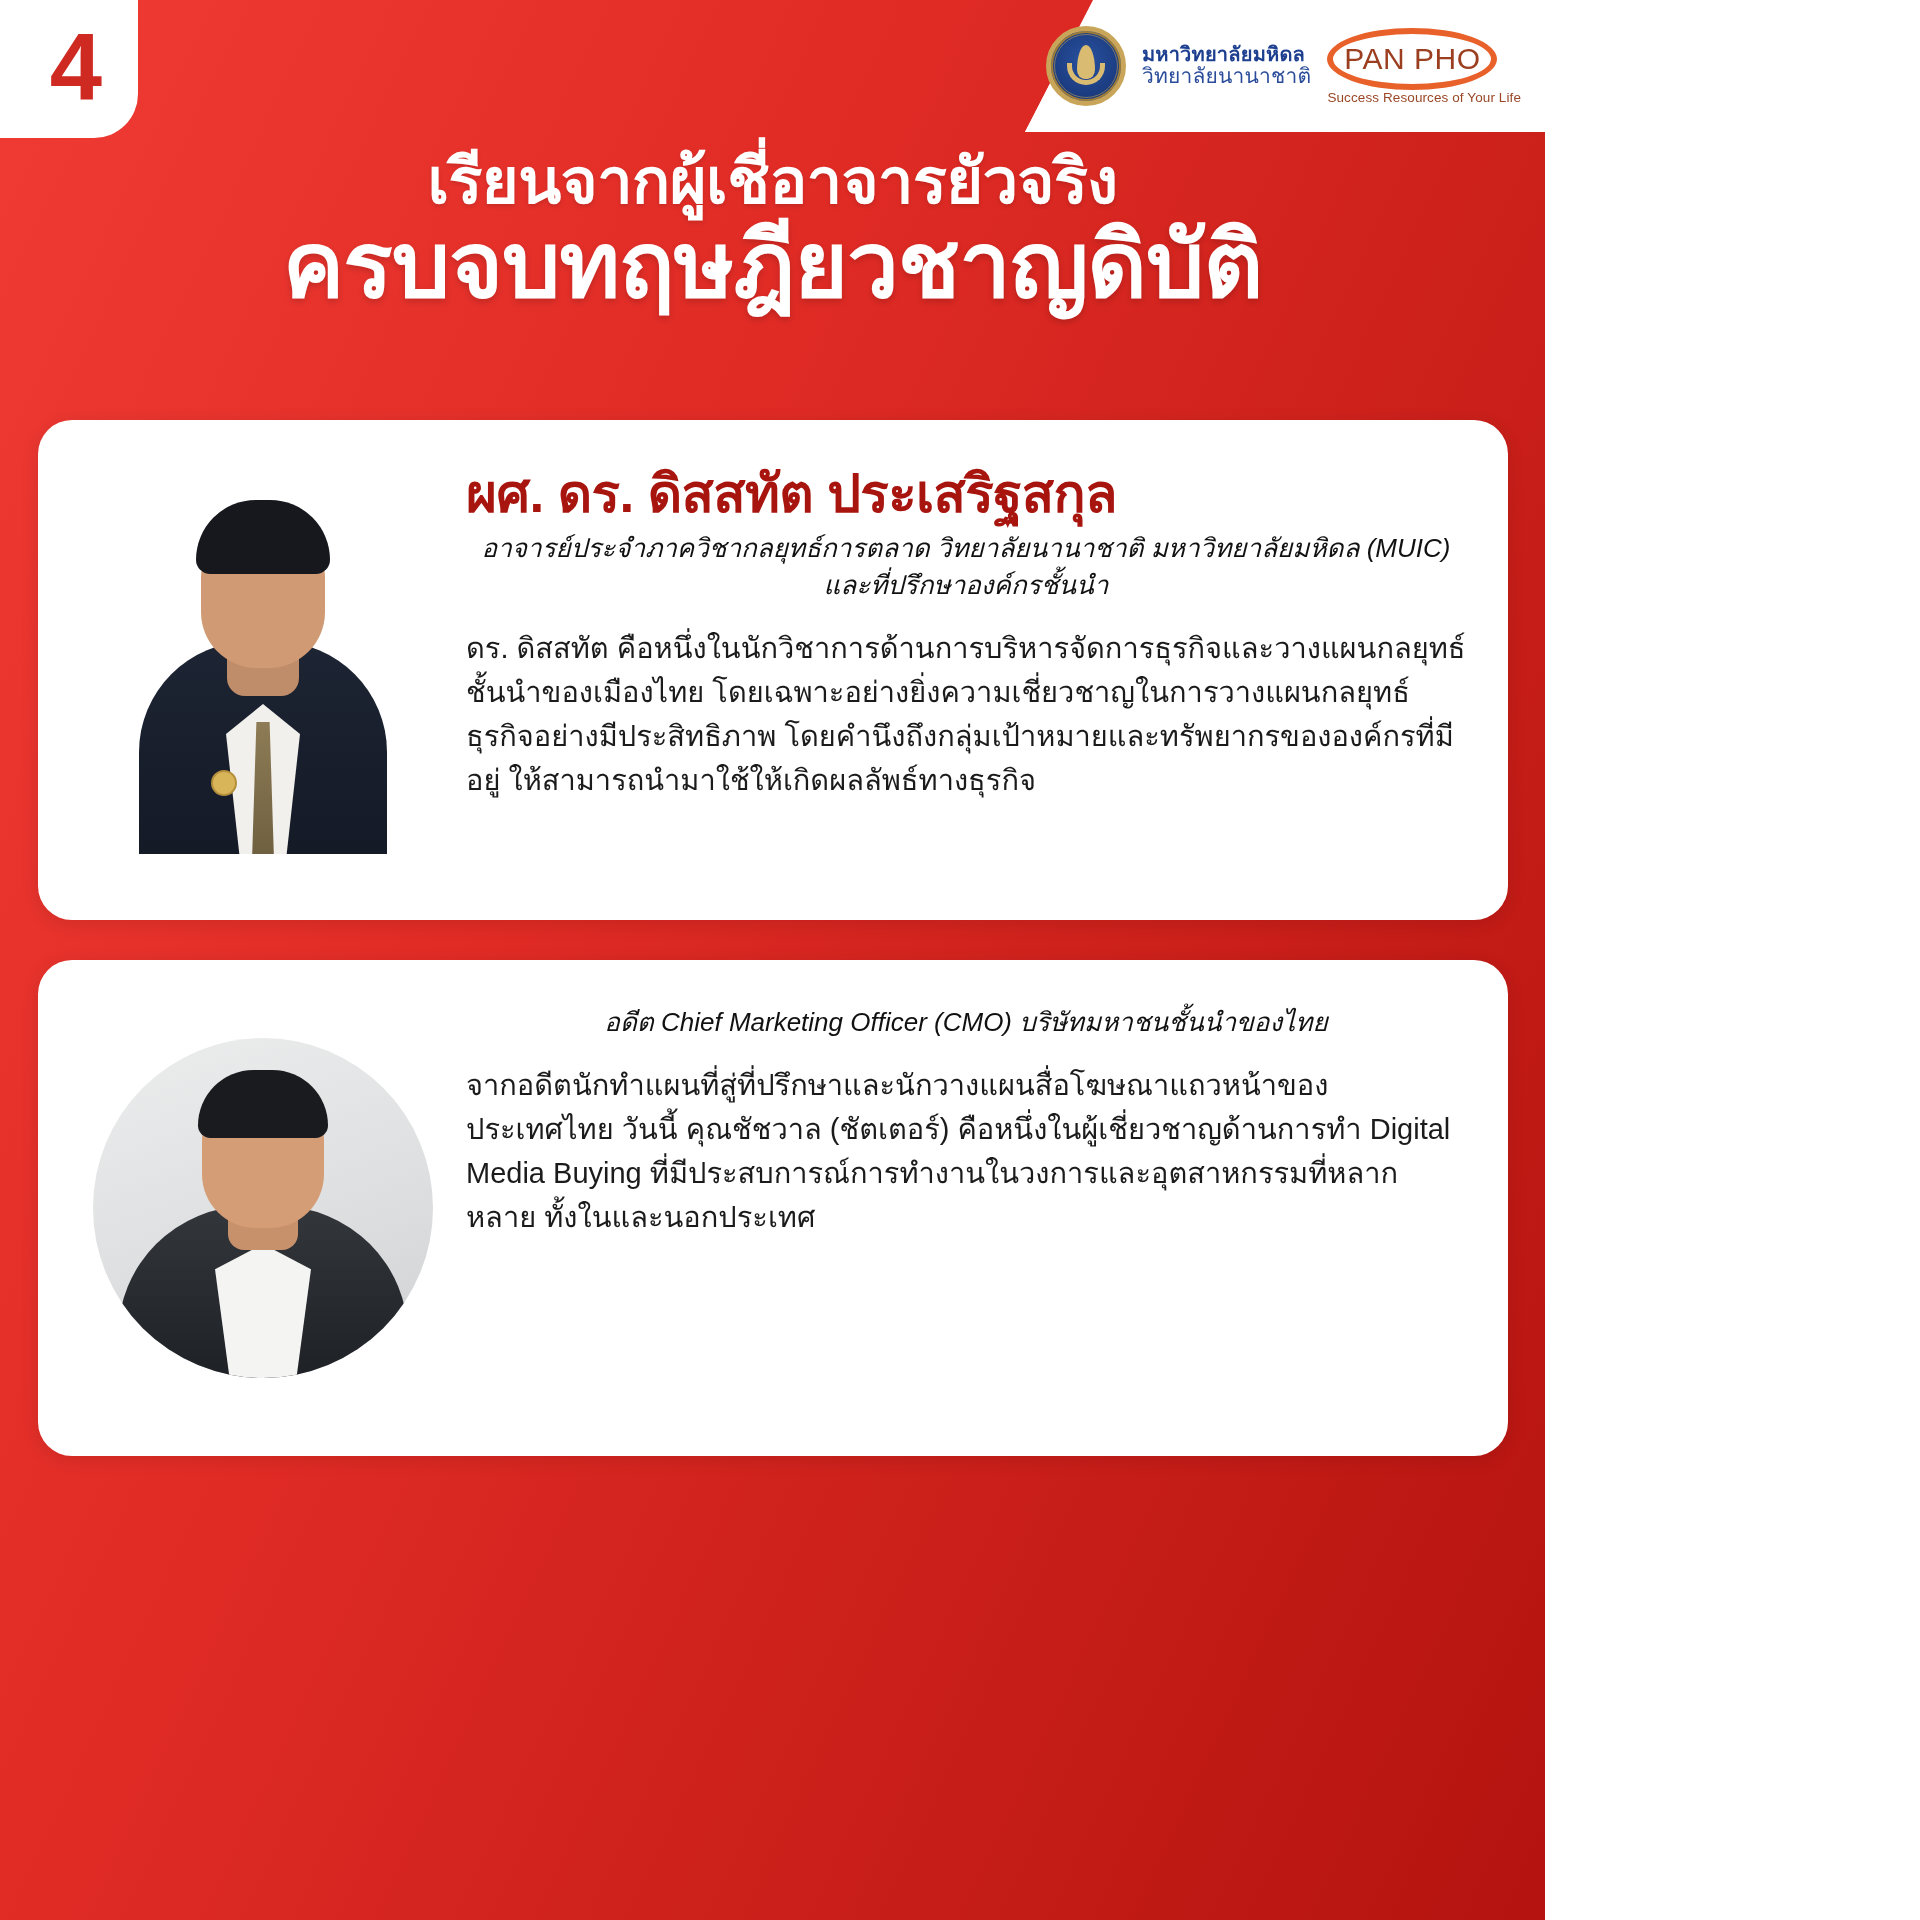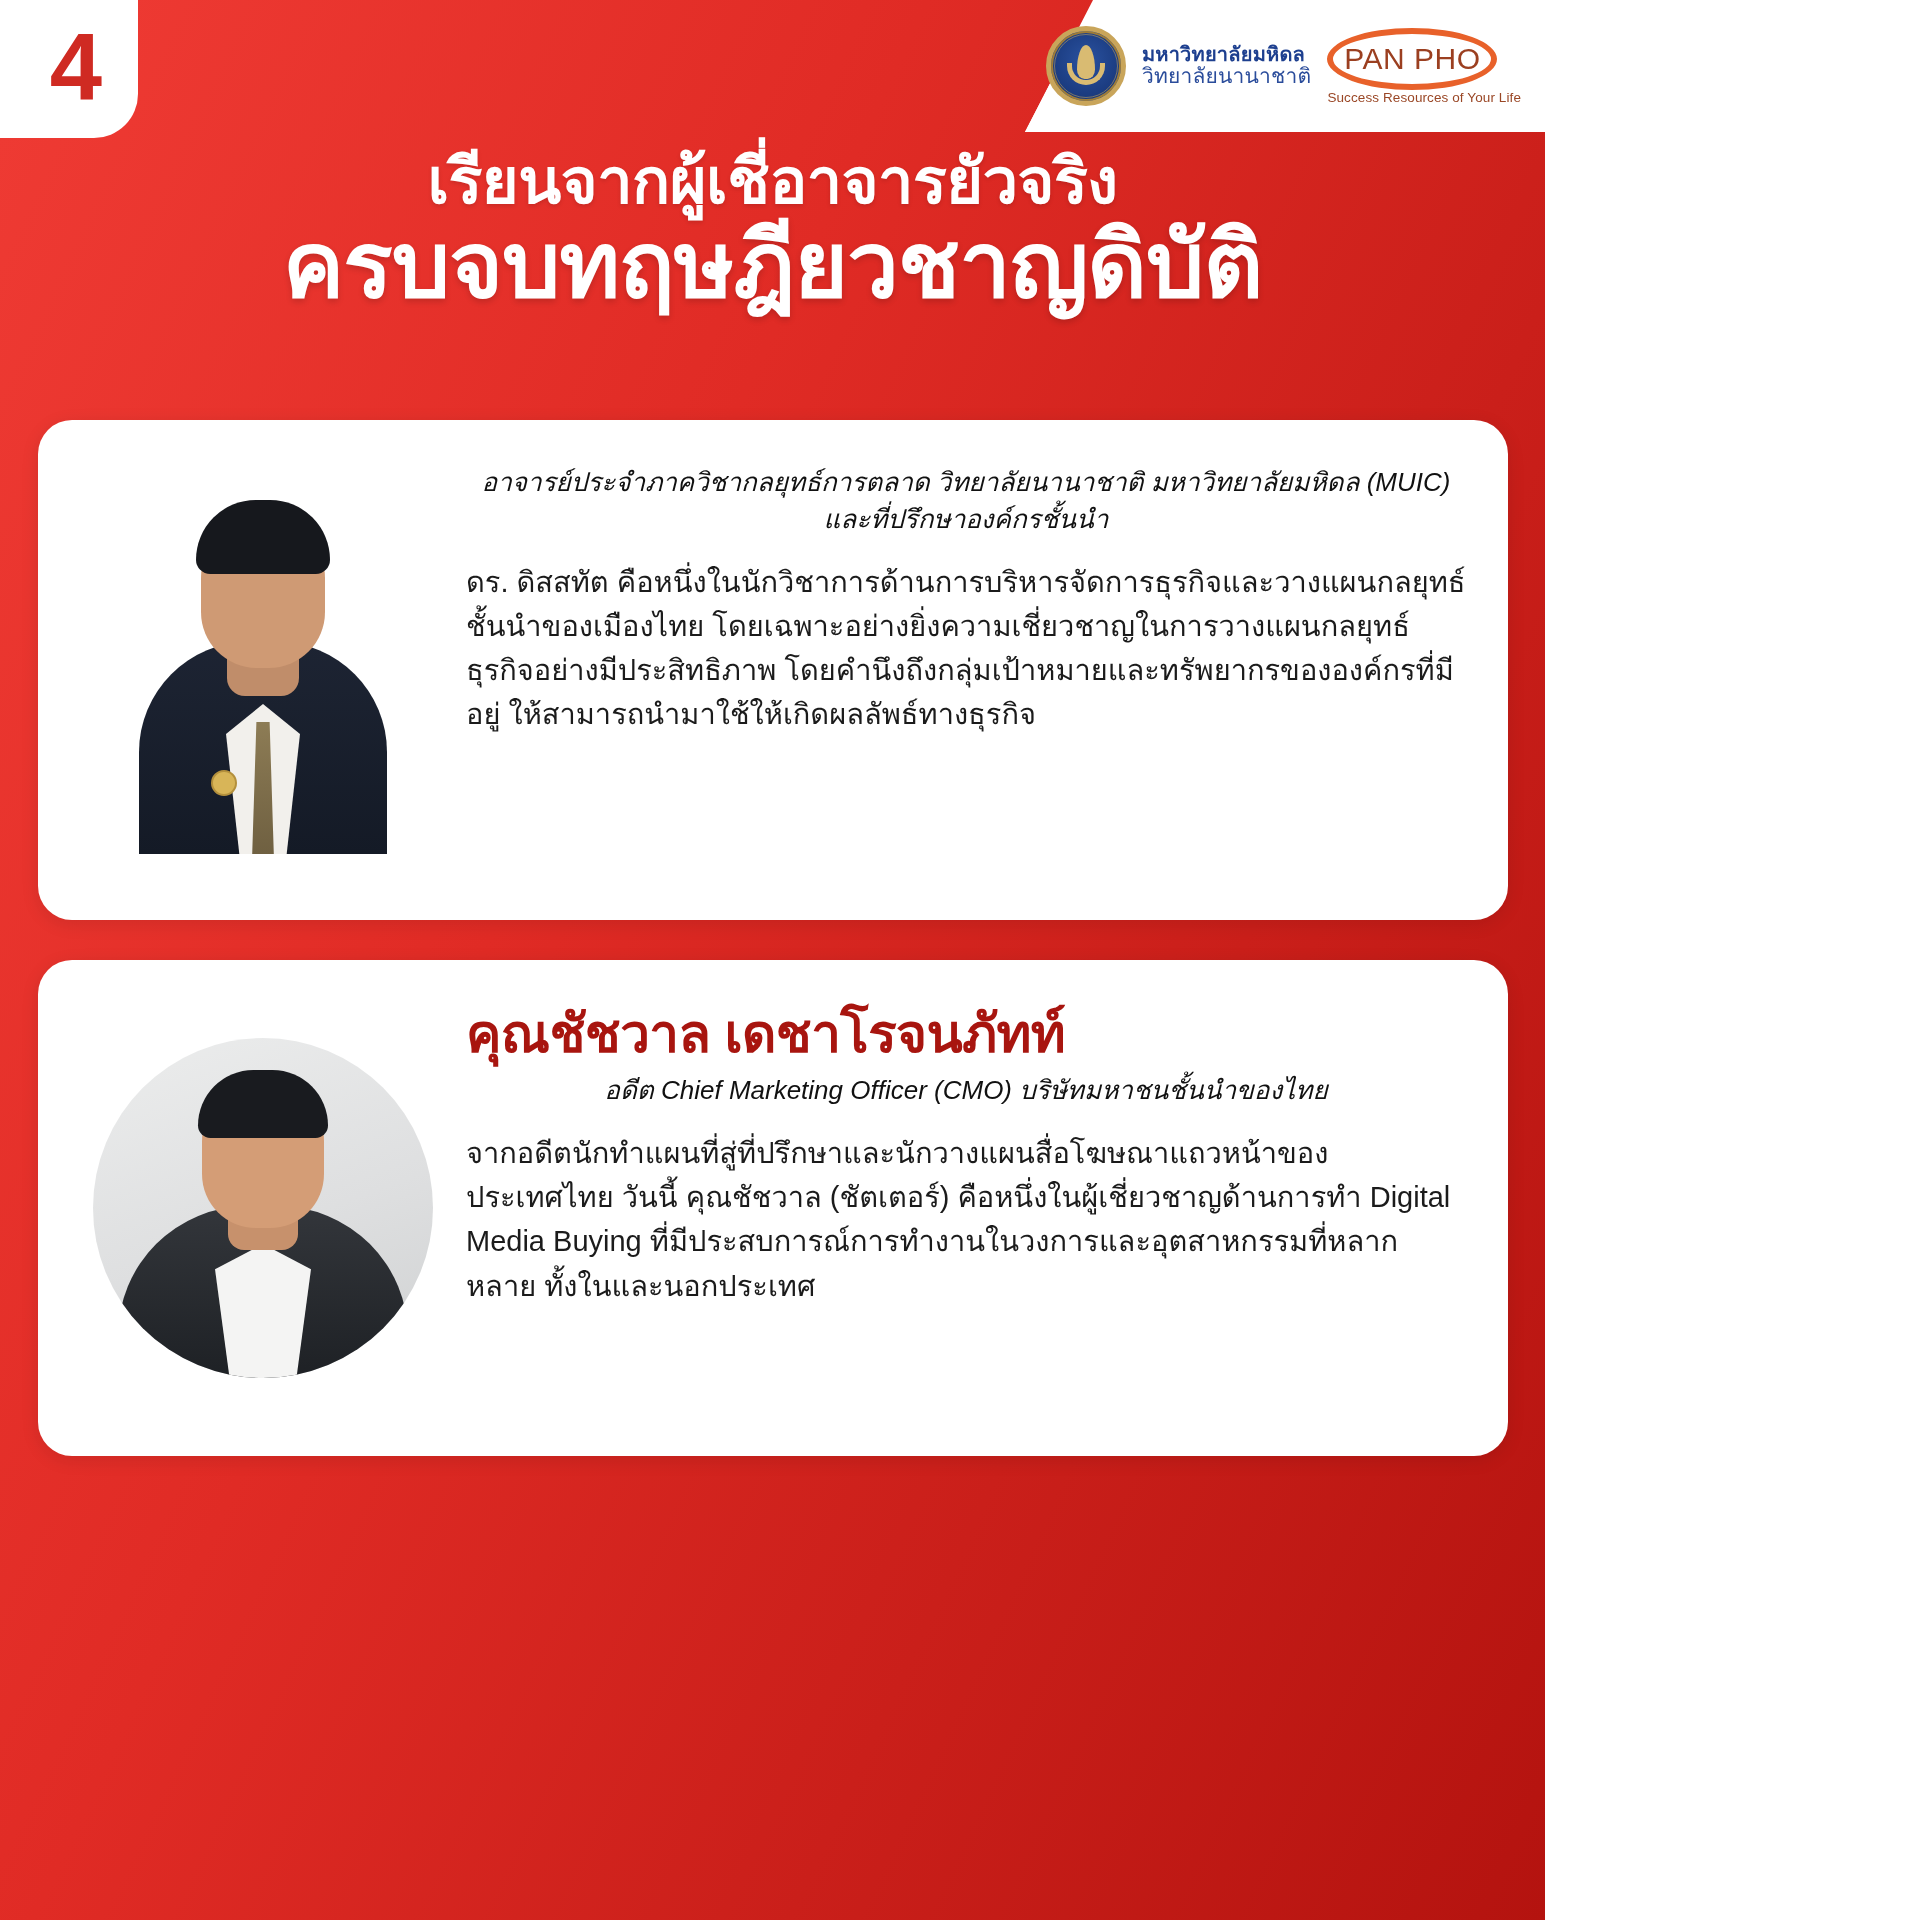--- a/index.html
+++ b/index.html
@@ -310,35 +310,35 @@
         <div class="p1-suit"></div>
         <div class="p1-shirt"></div>
         <div class="p1-tie"></div>
         <div class="p1-neck"></div>
         <div class="p1-head"></div>
         <div class="p1-hair"></div>
         <div class="p1-crest"></div>
       </div>
     </div>
     <div class="card-body">
+      <div class="sp-name">ผศ. ดร. ดิสสทัต ประเสริฐสกุล</div>
       <div class="sp-role">อาจารย์ประจำภาควิชากลยุทธ์การตลาด วิทยาลัยนานาชาติ มหาวิทยาลัยมหิดล (MUIC) และที่ปรึกษาองค์กรชั้นนำ</div>
       <div class="sp-bio">ดร. ดิสสทัต คือหนึ่งในนักวิชาการด้านการบริหารจัดการธุรกิจและวางแผนกลยุทธ์ชั้นนำของเมืองไทย โดยเฉพาะอย่างยิ่งความเชี่ยวชาญในการวางแผนกลยุทธ์ธุรกิจอย่างมีประสิทธิภาพ โดยคำนึงถึงกลุ่มเป้าหมายและทรัพยากรขององค์กรที่มีอยู่ ให้สามารถนำมาใช้ให้เกิดผลลัพธ์ทางธุรกิจ</div>
     </div>
   </div>
 
   <div class="card" id="card-2">
     <div class="photo-wrap">
       <div class="photo-2">
         <div class="p2-suit"></div>
         <div class="p2-shirt"></div>
         <div class="p2-neck"></div>
         <div class="p2-head"></div>
         <div class="p2-hair"></div>
       </div>
     </div>
     <div class="card-body">
-      <div class="sp-name">คุณชัชวาล เดชาโรจนภัทท์</div>
       <div class="sp-role">อดีต Chief Marketing Officer (CMO) บริษัทมหาชนชั้นนำของไทย</div>
       <div class="sp-bio">จากอดีตนักทำแผนที่สู่ที่ปรึกษาและนักวางแผนสื่อโฆษณาแถวหน้าของประเทศไทย วันนี้ คุณชัชวาล (ชัตเตอร์) คือหนึ่งในผู้เชี่ยวชาญด้านการทำ Digital Media Buying ที่มีประสบการณ์การทำงานในวงการและอุตสาหกรรมที่หลากหลาย ทั้งในและนอกประเทศ</div>
     </div>
   </div>
 
 </div>
 
 </body></html>

